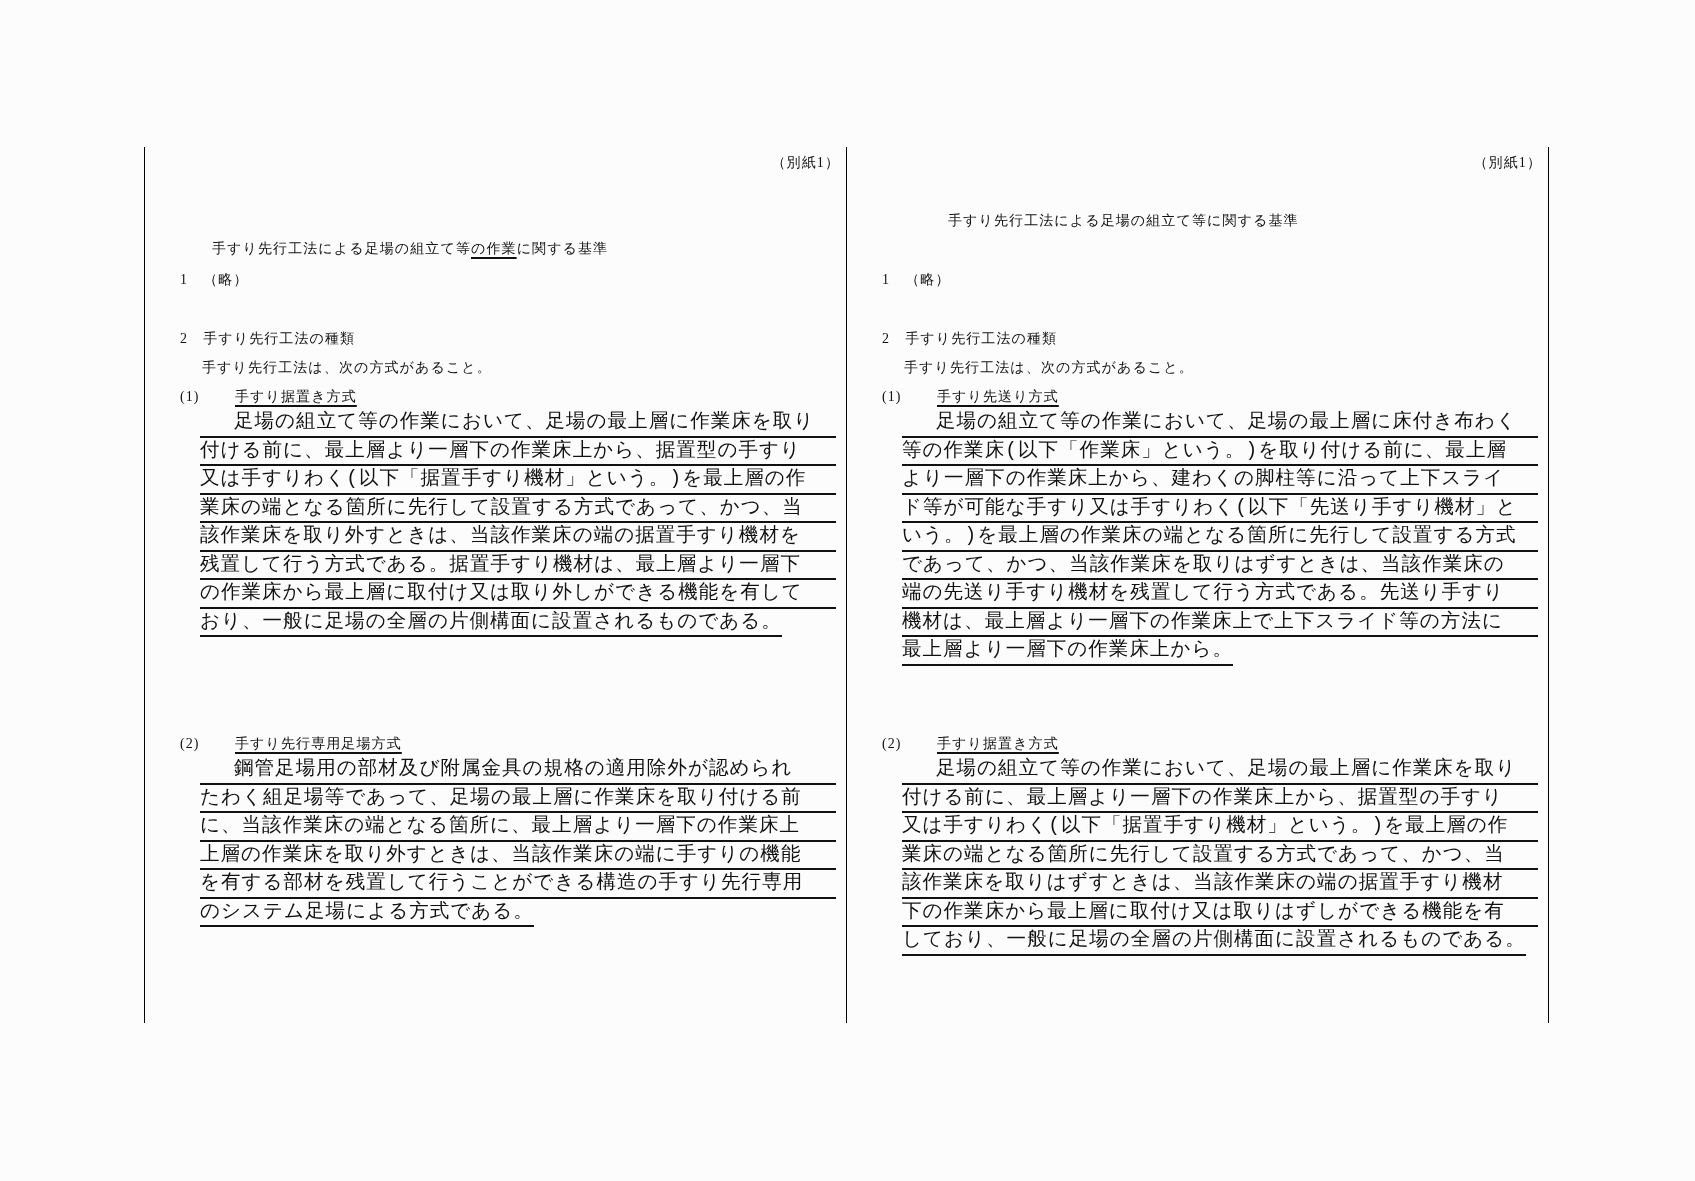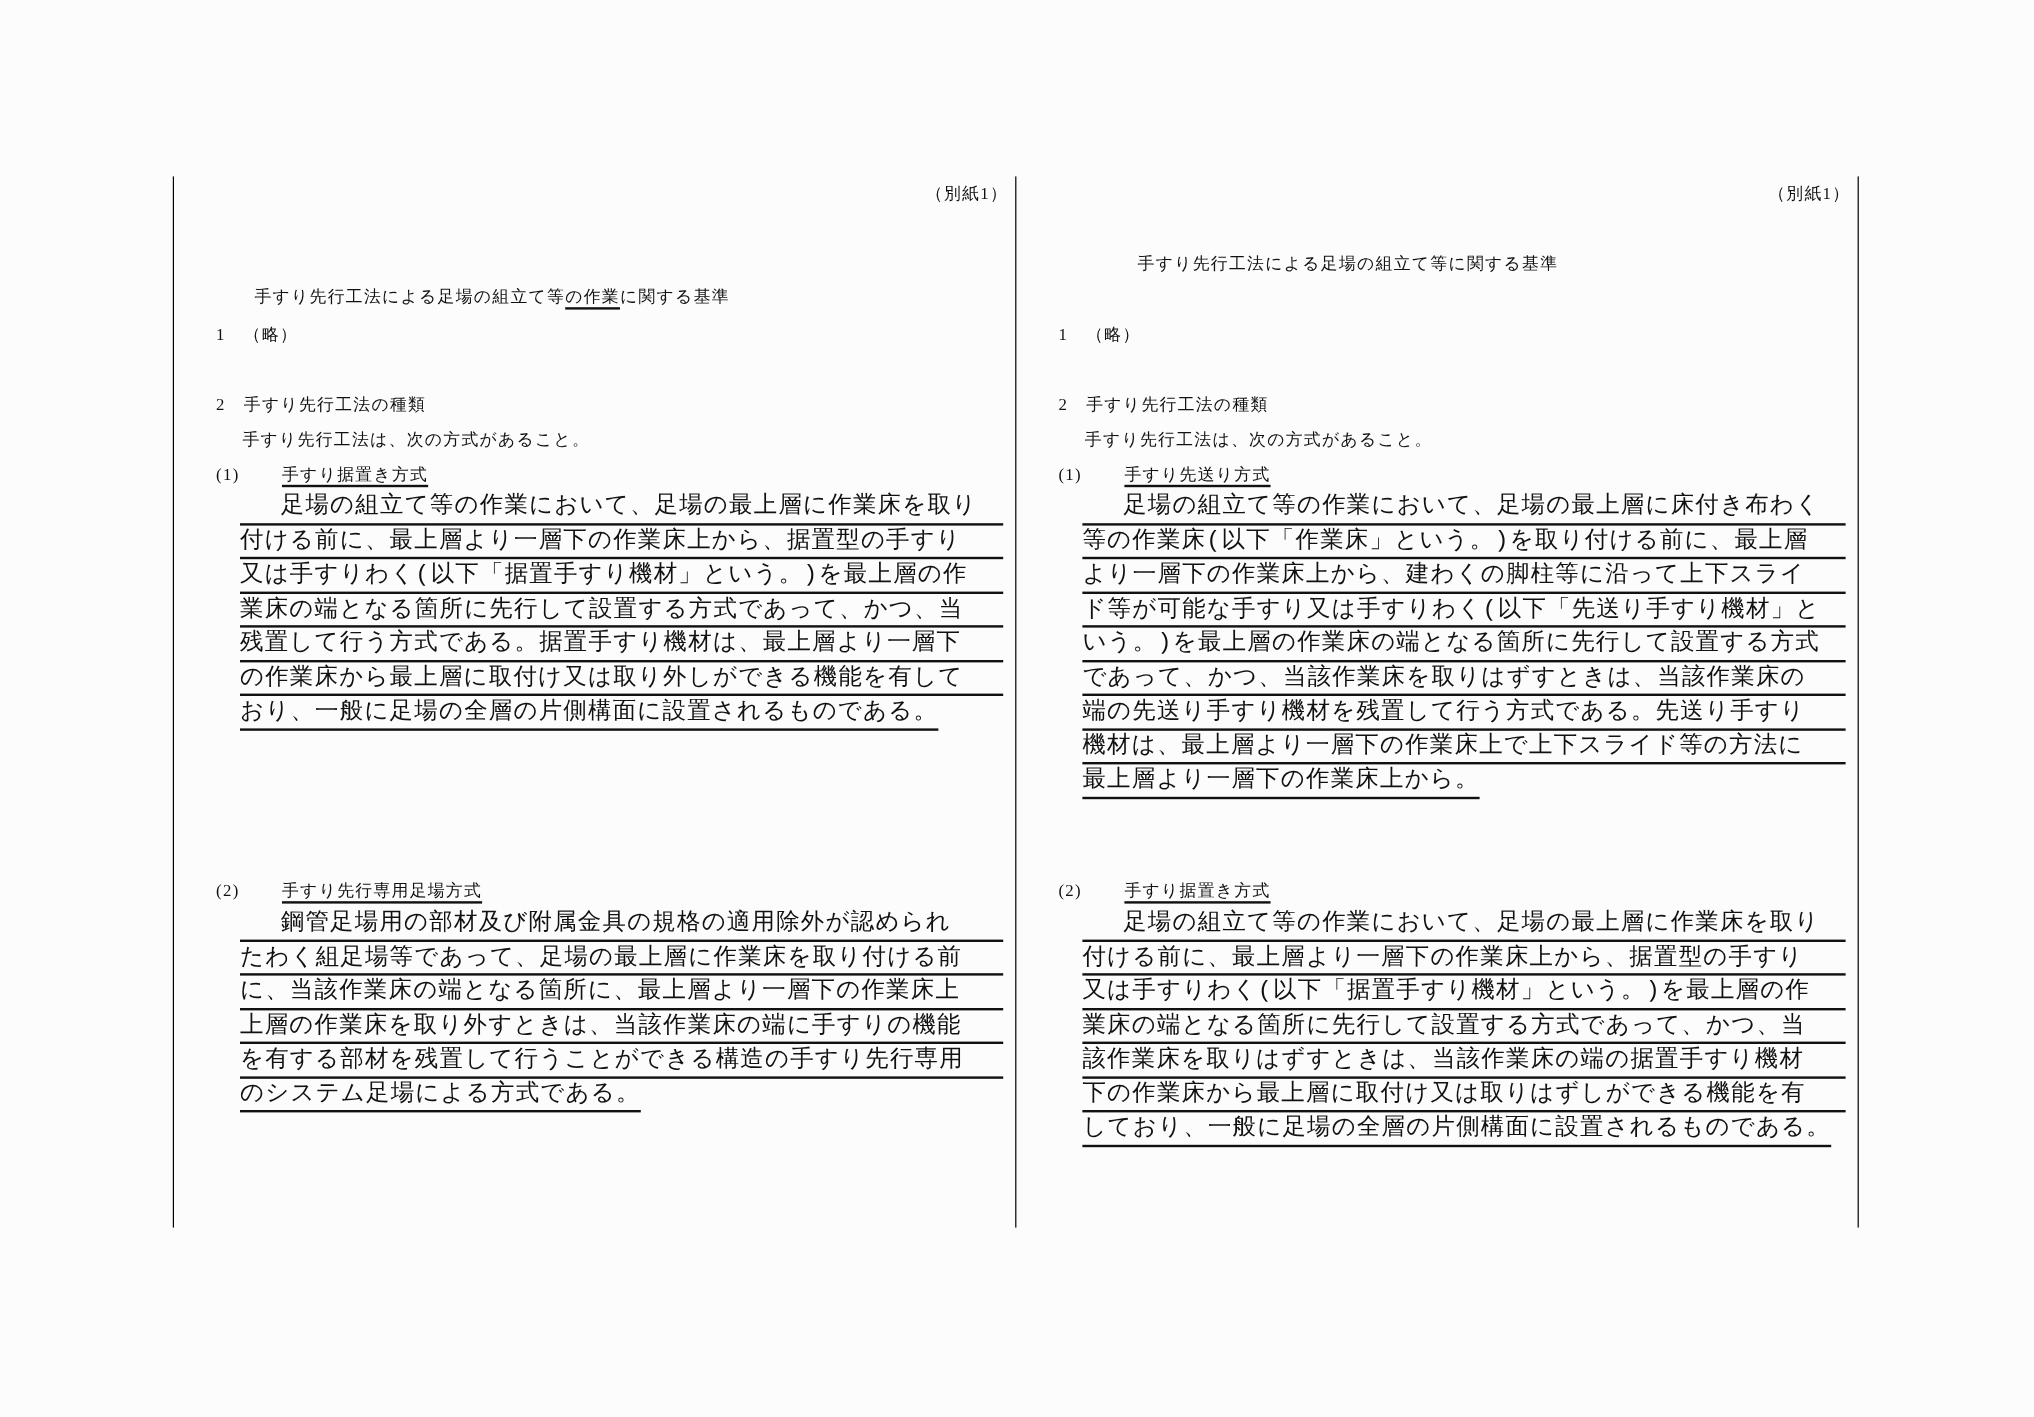--- a/index.html
+++ b/index.html
@@ -42,20 +42,21 @@
   <div class="line" style="left:0;top:122px;">1　（略）</div>
   <div class="line" style="left:0;top:181px;">2　手すり先行工法の種類</div>
   <div class="line" style="left:22px;top:210px;">手すり先行工法は、次の方式があること。</div>
   <div class="line" style="left:0;top:239px;">(1)</div>
   <div class="line u" style="left:55px;top:239px;">手すり据置き方式</div>
   <div class="para" style="top:262px;">
     <span class="pl first">足場の組立て等の作業において、足場の最上層に作業床を取り</span>
     <span class="pl">付ける前に、最上層より一層下の作業床上から、据置型の手すり</span>
     <span class="pl">又は手すりわく(以下「据置手すり機材」という。)を最上層の作</span>
     <span class="pl">業床の端となる箇所に先行して設置する方式であって、かつ、当</span>
+    <span class="pl">該作業床を取り外すときは、当該作業床の端の据置手すり機材を</span>
     <span class="pl">残置して行う方式である。据置手すり機材は、最上層より一層下</span>
     <span class="pl">の作業床から最上層に取付け又は取り外しができる機能を有して</span>
     <span class="pl last">おり、一般に足場の全層の片側構面に設置されるものである。</span>
   </div>
   <div class="line" style="left:0;top:586px;">(2)</div>
   <div class="line u" style="left:55px;top:586px;">手すり先行専用足場方式</div>
   <div class="para" style="top:609px;">
     <span class="pl first">鋼管足場用の部材及び附属金具の規格の適用除外が認められ</span>
     <span class="pl">たわく組足場等であって、足場の最上層に作業床を取り付ける前</span>
     <span class="pl">に、当該作業床の端となる箇所に、最上層より一層下の作業床上</span>

